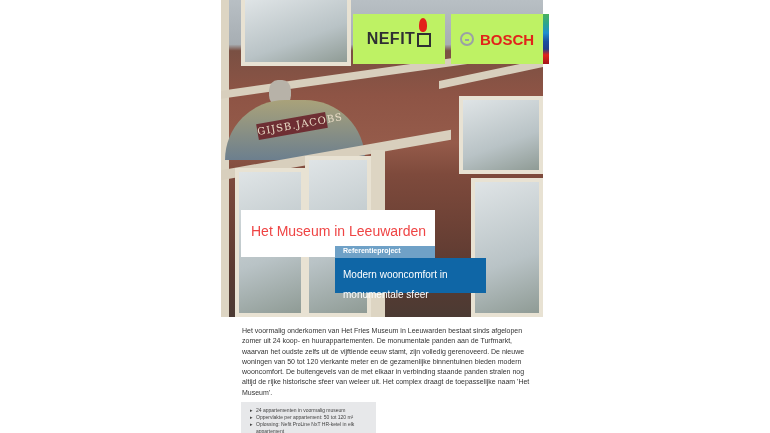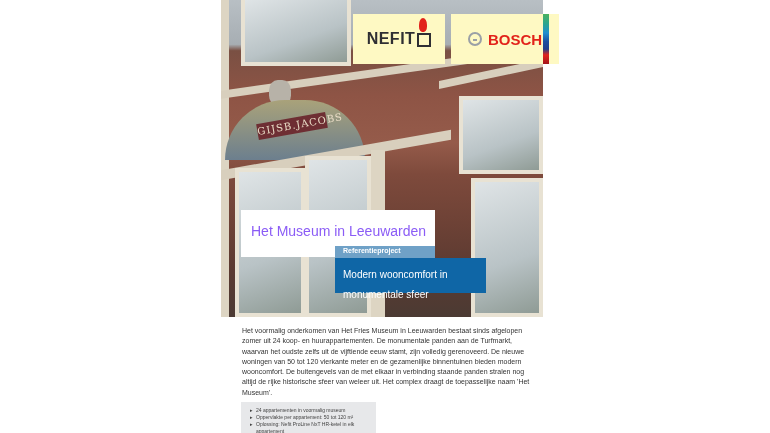--- a/index.html
+++ b/index.html
@@ -7,33 +7,33 @@
   .page{position:absolute;left:221px;top:0;width:322px;height:433px;background:#fff;}
   .photo{position:absolute;left:221px;top:0;width:322px;height:317px;overflow:hidden;
     background:
       linear-gradient(180deg,#b8bfc4 0%,#a7aeb3 14%,#7a5043 16%,#8e5445 30%,#955b4a 45%,#7e4a3c 55%,#6e4236 70%,#5b3a31 85%,#4b3a33 100%);}
   .photo .win{position:absolute;background:linear-gradient(160deg,#dfe4e6,#b9c3c6 60%,#8f9b95);border:4px solid #e8e2d3;box-sizing:border-box;}
   .photo .pillar{position:absolute;background:#ddd5c3;}
   .photo .ledge{position:absolute;background:#d8cfbd;}
   .photo .arch{position:absolute;border-radius:160px 160px 0 0;background:linear-gradient(180deg,#a9a27a,#6c7f8e);}
   .photo .sign{position:absolute;background:#6e2e33;color:#e9dcc6;font-family:"DejaVu Serif",serif;font-size:10px;letter-spacing:1px;text-align:center;line-height:16px;}
   .photo .head{position:absolute;background:#b7b2a8;border-radius:40%;}
-  .logo-box{position:absolute;top:14px;height:50px;background:#fef9c3;display:flex;align-items:center;justify-content:center;}
+  .logo-box{position:absolute;top:14px;height:50px;background:#bef264;display:flex;align-items:center;justify-content:center;}
   .nefit{left:353px;width:92px;}
-  .bosch{left:451px;width:108px;}
+  .bosch{left:451px;width:92px;}
   .nefit-text{font-family:"Liberation Sans",sans-serif;font-weight:bold;font-size:16px;color:#2f2f33;letter-spacing:0.5px;}
   .nefit-mark{display:inline-block;width:10px;height:10px;border:2px solid #2f2f33;margin-left:2px;position:relative;top:1px;}
   .nefit-flame{position:absolute;left:419px;top:18px;width:8px;height:14px;background:#e2231a;border-radius:50% 50% 40% 40%;}
   .bosch-text{font-family:"Liberation Sans",sans-serif;font-weight:bold;font-size:15px;color:#e2231a;margin-left:6px;}
   .bosch-ring{width:14px;height:14px;border:2px solid #9aa0a6;border-radius:50%;box-sizing:border-box;position:relative;}
   .bosch-ring::after{content:"";position:absolute;left:3px;top:5px;width:4px;height:2px;background:#9aa0a6;}
   .bar{position:absolute;left:543px;top:14px;width:6px;height:50px;
     background:linear-gradient(180deg,#4bb25f 0%,#2aa58f 20%,#1f8fcf 38%,#1a4f9f 55%,#1f3f8c 70%,#e2231a 82%,#a2151c 100%);}
   .title-box{position:absolute;left:241px;top:210px;width:194px;height:47px;background:#fff;}
-  .title{position:absolute;left:251px;top:223px;font-family:"Liberation Sans",sans-serif;font-size:14px;color:#8b5cf6;white-space:nowrap;}
+  .title{position:absolute;left:251px;top:223px;font-family:"Liberation Sans",sans-serif;font-size:14px;color:#ef4444;white-space:nowrap;}
   .tag{position:absolute;left:335px;top:246px;width:100px;height:12px;background:#6fa1c7;}
   .tag span{position:absolute;left:8px;top:1px;font-family:"Liberation Sans",sans-serif;font-size:7px;font-weight:bold;color:#fff;}
   .sub-box{position:absolute;left:335px;top:258px;width:151px;height:35px;background:#0f66a6;}
   .sub{position:absolute;left:343px;top:265px;width:140px;font-family:"Liberation Sans",sans-serif;font-size:10px;line-height:20px;color:#fff;}
   .body-text{position:absolute;left:242px;top:326px;width:290px;font-family:"Liberation Sans",sans-serif;font-size:7px;line-height:10.3px;color:#333;}
   .facts{position:absolute;left:241px;top:402px;width:135px;height:31px;background:#e7e8ea;overflow:hidden;}
   .facts ul{margin:0;padding:5px 0 0 9px;list-style:none;}
   .facts li{font-family:"Liberation Sans",sans-serif;font-size:5px;line-height:7px;color:#444;position:relative;padding-left:6px;}
   .facts li::before{content:"\25B8";position:absolute;left:0;top:0;color:#444;font-size:5px;}
 </style>

